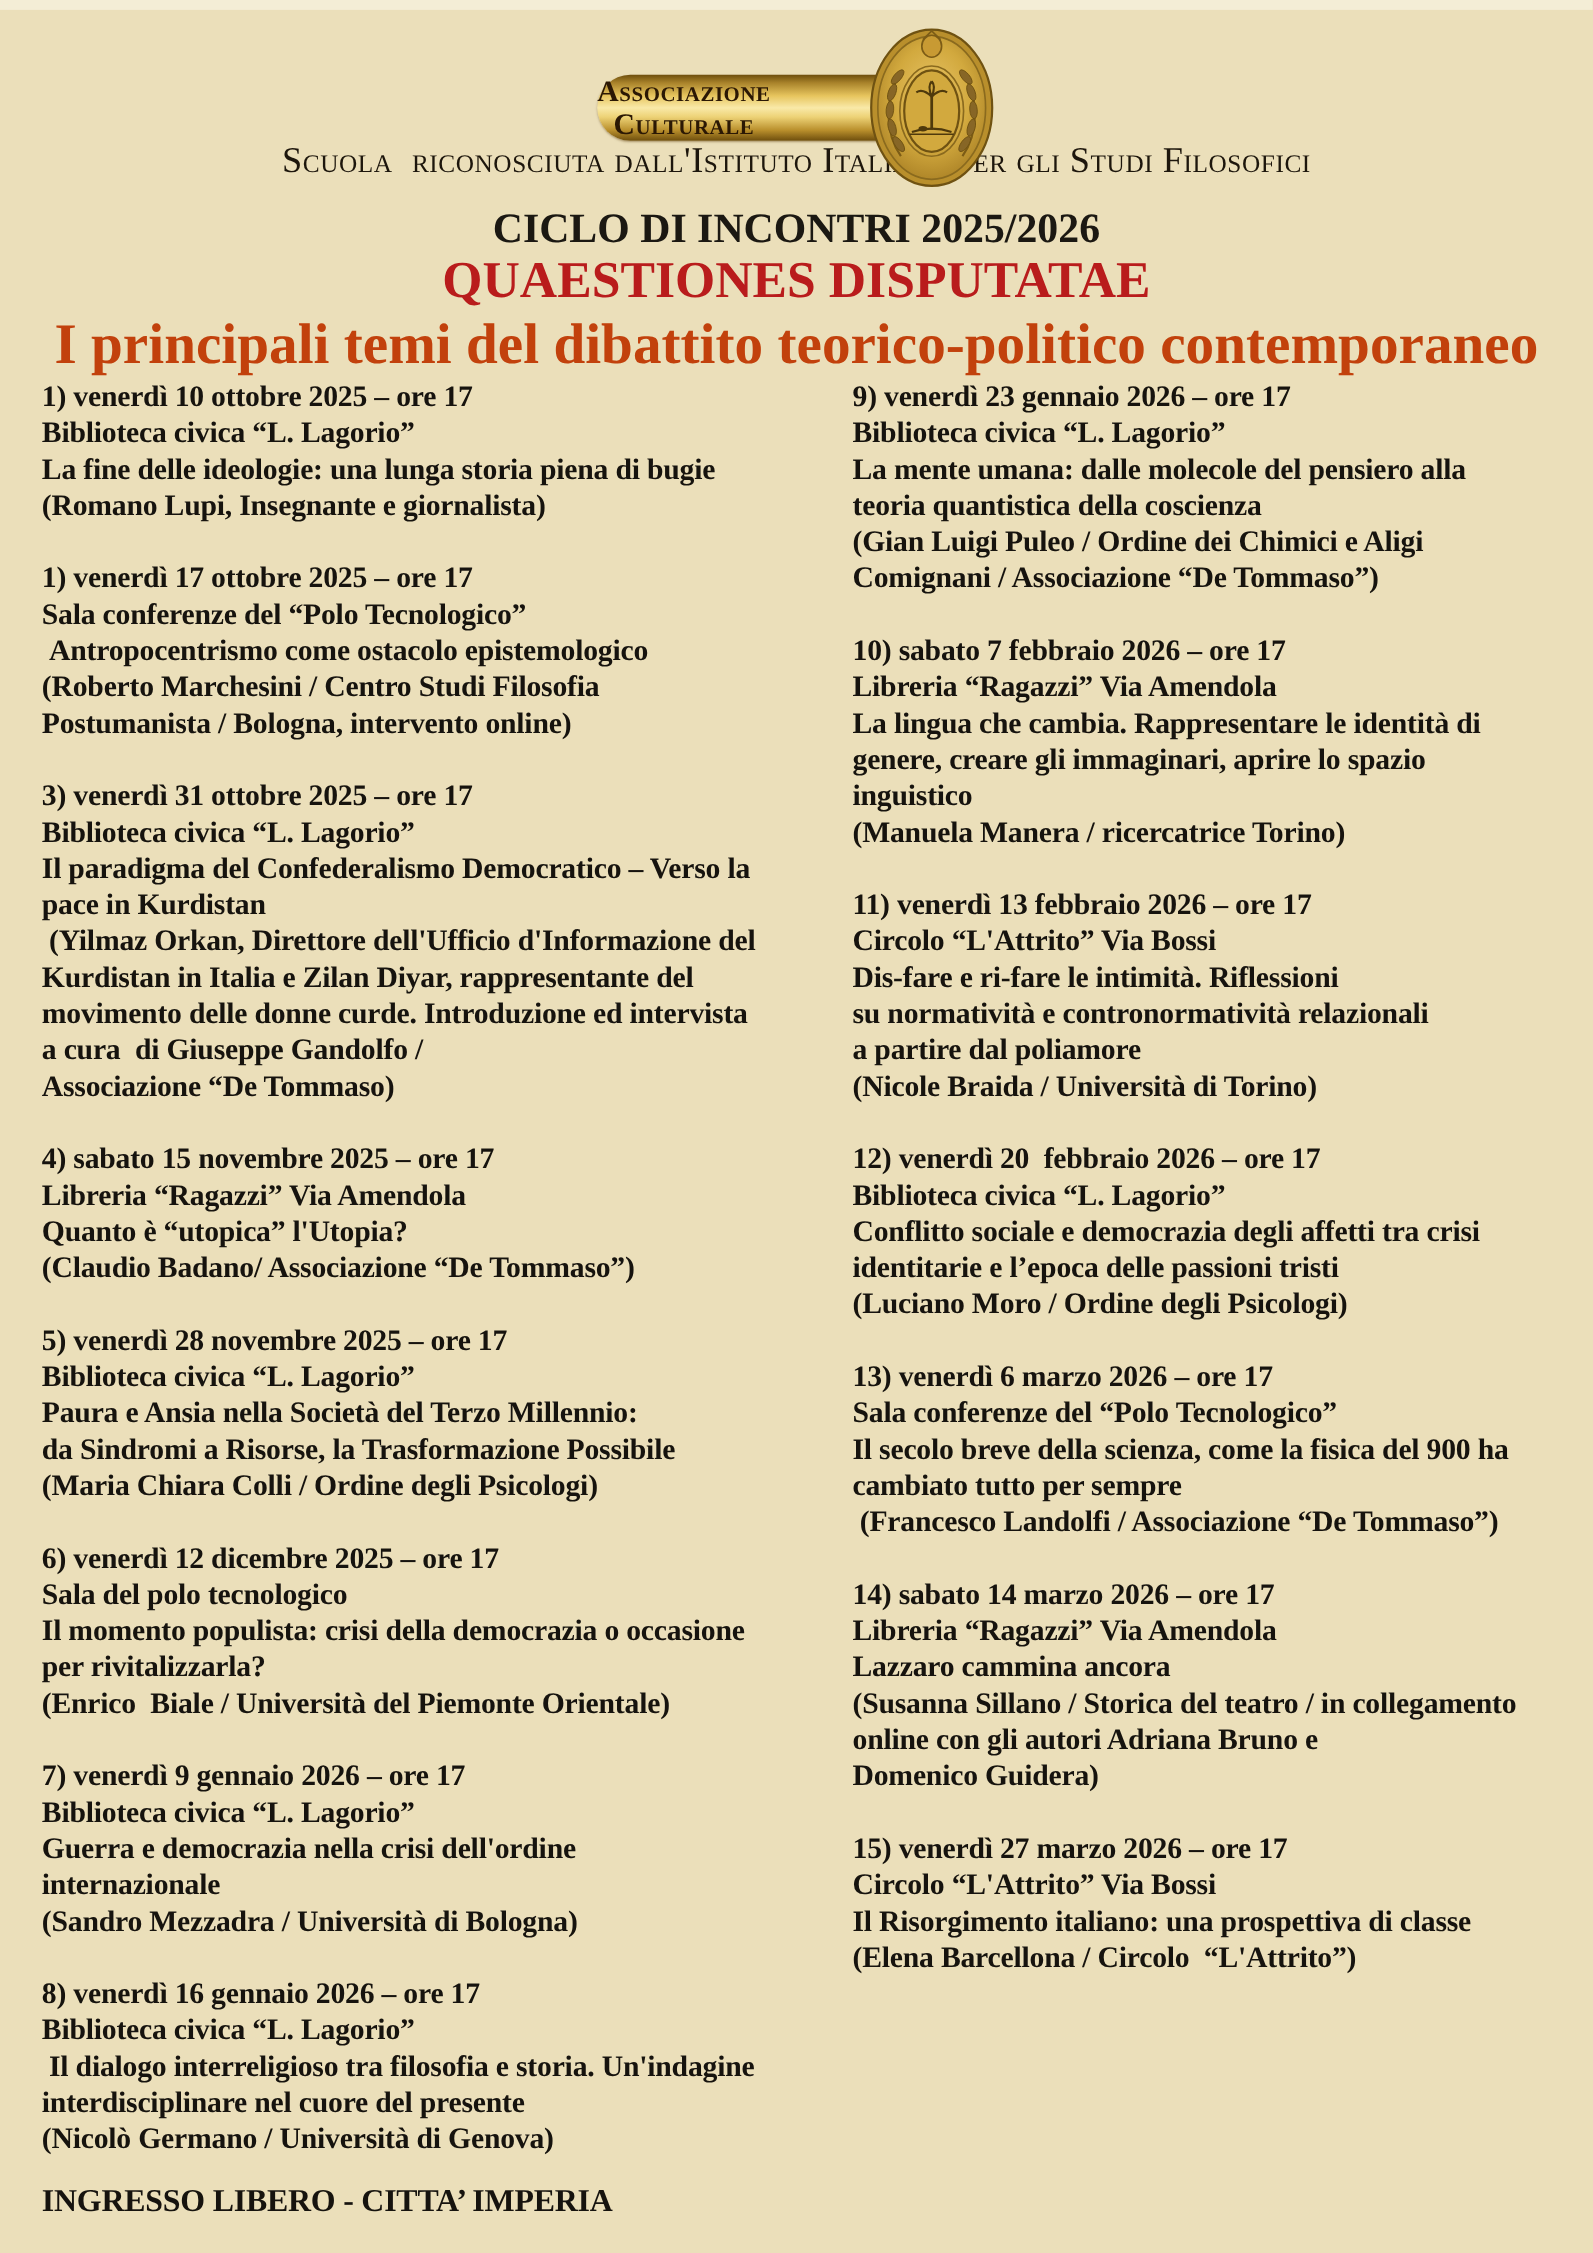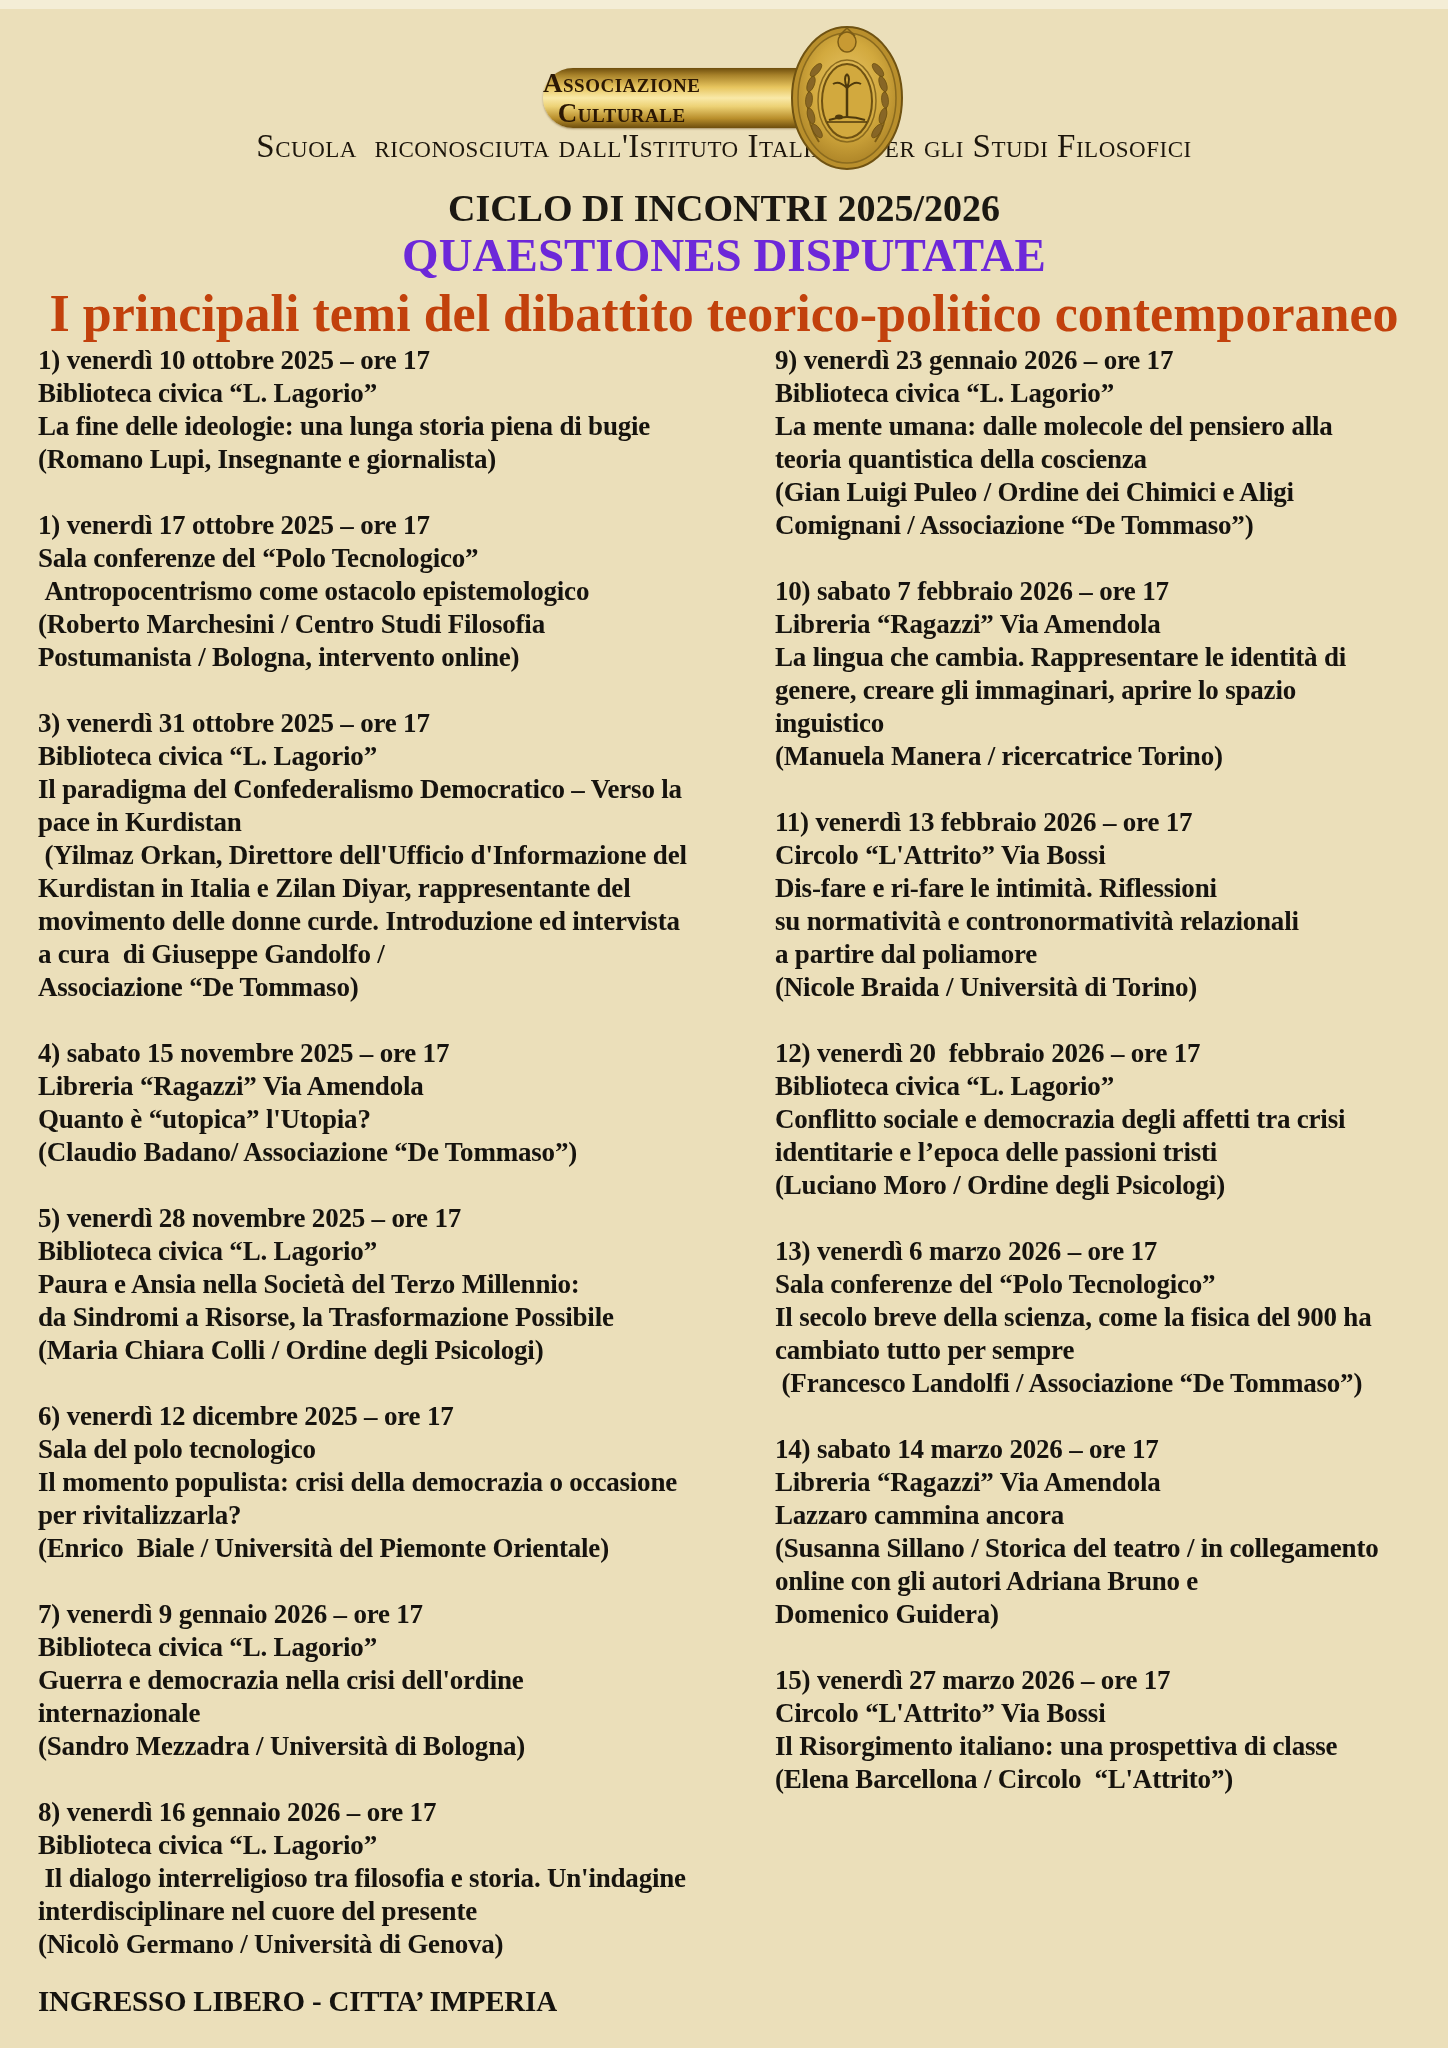--- a/index.html
+++ b/index.html
@@ -30,21 +30,21 @@
   }
   .logo-wrap{position:relative;z-index:2;width:116px;height:148px;flex:0 0 auto;}
 
   
   .school{
     position:absolute;top:128px;width:100%;text-align:center;
     font-variant:small-caps;font-size:33px;letter-spacing:.5px;
     color:#1d160c;white-space:pre;
   }
   .t1{position:absolute;top:186px;width:100%;text-align:center;font-weight:700;font-size:38px;color:#1b1812;}
-  .t2{position:absolute;top:228px;width:100%;text-align:center;font-weight:700;font-size:47px;color:#6d28d9;}
+  .t2{position:absolute;top:228px;width:100%;text-align:center;font-weight:700;font-size:47px;color:#b91c1c;}
   .t3{position:absolute;top:284px;width:100%;text-align:center;font-weight:700;font-size:52px;color:#c2410c;}
 
   
   .columns{position:absolute;top:344px;left:38px;width:1392px;display:flex;}
   .col-left{width:700px;margin-right:37px;}
   .col-right{width:655px;}
   .event{
     margin:0 0 33px 0;
     font-weight:700;font-size:27px;line-height:33px;letter-spacing:-0.2px;
     white-space:pre-wrap;

